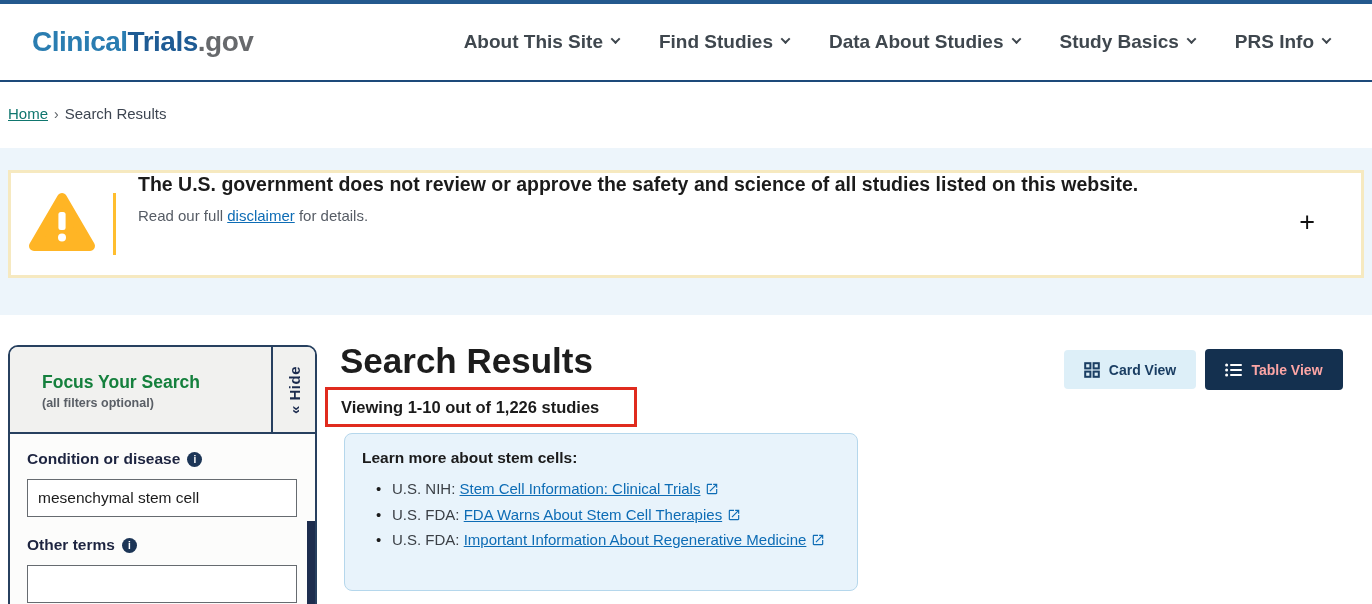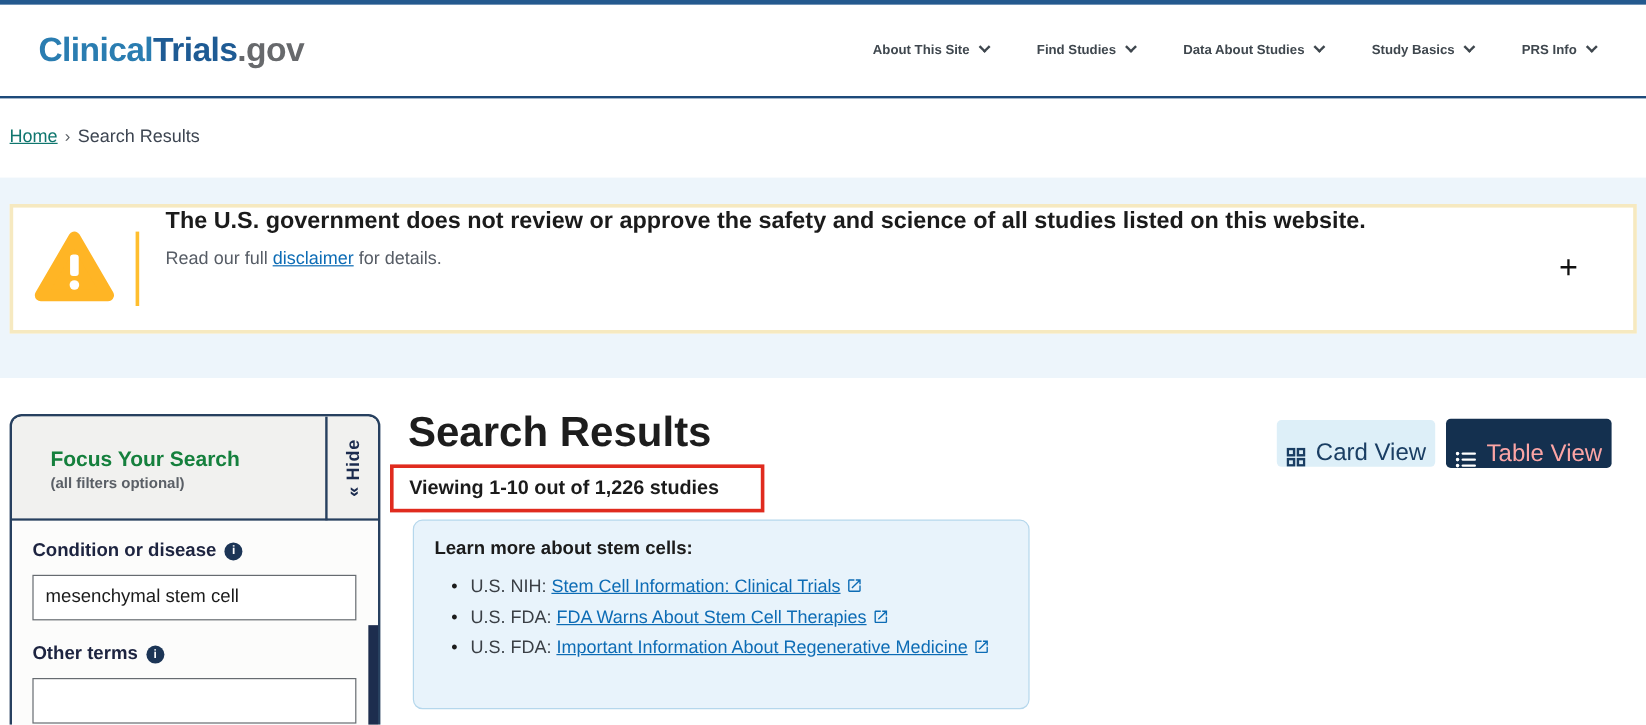--- a/index.html
+++ b/index.html
@@ -9,21 +9,21 @@
 
   
   .topbar { height:4px; background:#24598e; }
   .header { height:78px; background:#fff; border-bottom:2px solid #1d4a7a;
             display:flex; align-items:center; justify-content:space-between; padding:0 42px 0 8px; }
   .logo { font-size:28px; font-weight:bold; letter-spacing:-0.5px; cursor:pointer;margin-left:24px; }
   .logo .lg1 { color:#2a7db1; }
   .logo .lg2 { color:#1e5b94; }
   .logo .lg3 { color:#67696c; }
   .nav { display:flex; gap:40px; align-items:center; }
-  .nav-item { font-size:11px; font-weight:bold; color:#3f474e; display:flex; align-items:center; cursor:pointer; }
+  .nav-item { font-size:19px; font-weight:bold; color:#3f474e; display:flex; align-items:center; cursor:pointer; }
   .chev { display:inline-block; width:7px; height:7px; border-right:2px solid #3f474e;
           border-bottom:2px solid #3f474e; transform:rotate(45deg) translate(-1px,-1px);
           margin-left:9px; margin-bottom:3px; }
 
   
   .crumbs { padding:23px 0 0 8px; font-size:15px; color:#3d4551; height:66px; }
   .crumbs a { color:#0f766e; text-decoration:underline; cursor:pointer; }
   .crumb-sep { color:#5c6166; margin:0 6px; font-size:14px; }
 
   
@@ -77,22 +77,22 @@
   .lb-list { list-style:none; margin-top:9px; }
   .lb-list li { font-size:15px; color:#3a3f45; line-height:25.5px; padding-left:30px; position:relative; }
   .lb-list li::before { content:"•"; position:absolute; left:14px; color:#1b1b1b; }
   .lb-list a { cursor:pointer; text-decoration:underline; }
   .lnk-blue a, .lnk-blue .ext { color:#0d6cb5; }
   .lnk-purple a, .lnk-purple .ext { color:#6b3fa6; }
   .ext { display:inline-block; width:14px; height:14px; margin-left:5px; vertical-align:-2px; }
   .ext svg { display:block; width:100%; height:100%; }
 
   
-  .btn { position:absolute; display:flex; align-items:flex-end; justify-content:center; gap:9px;
-         border-radius:4px; font-weight:normal; font-size:20px; cursor:pointer; }
+  .btn { position:absolute; display:flex; align-items:center; justify-content:center; gap:9px;
+         border-radius:4px; font-weight:bold; font-size:14px; cursor:pointer; }
   .btn-card { left:1064px; top:35px; width:132px; height:39px; background:#ddeff8; color:#1a3e63; }
   .btn-table { left:1205px; top:34px; width:138px; height:41px; background:#14304f; color:#fca5a5; }
   .btn svg { display:block; }
 </style>
 </head>
 <body>
 
 <div id="page">
 
   <div class="topbar"></div>

